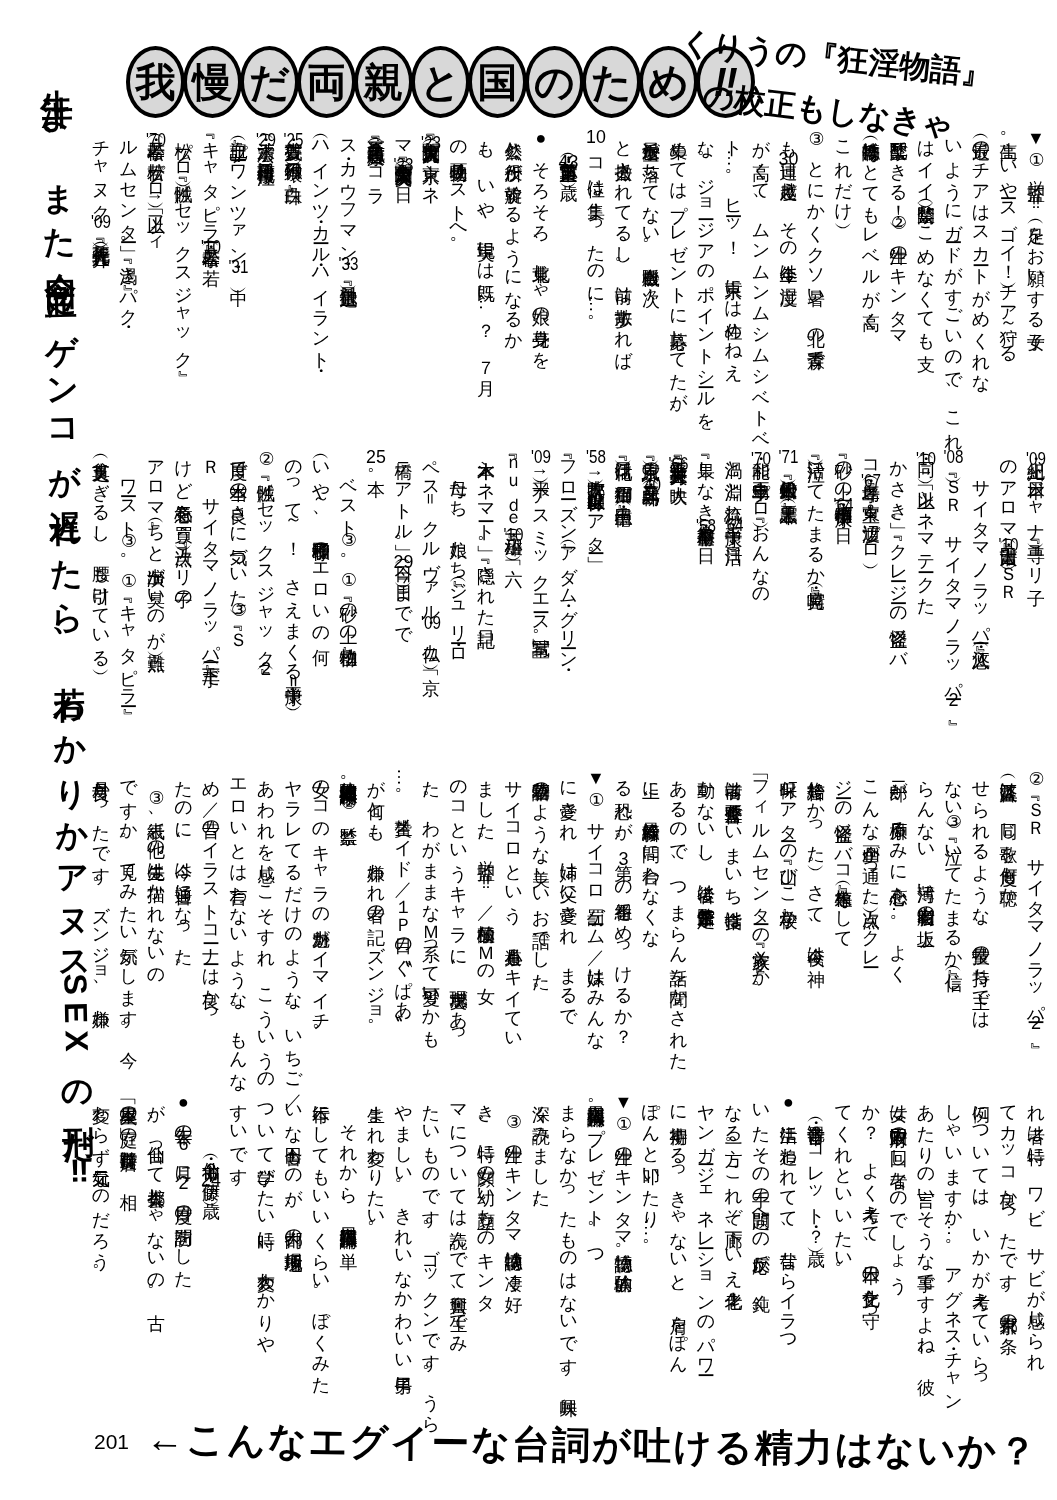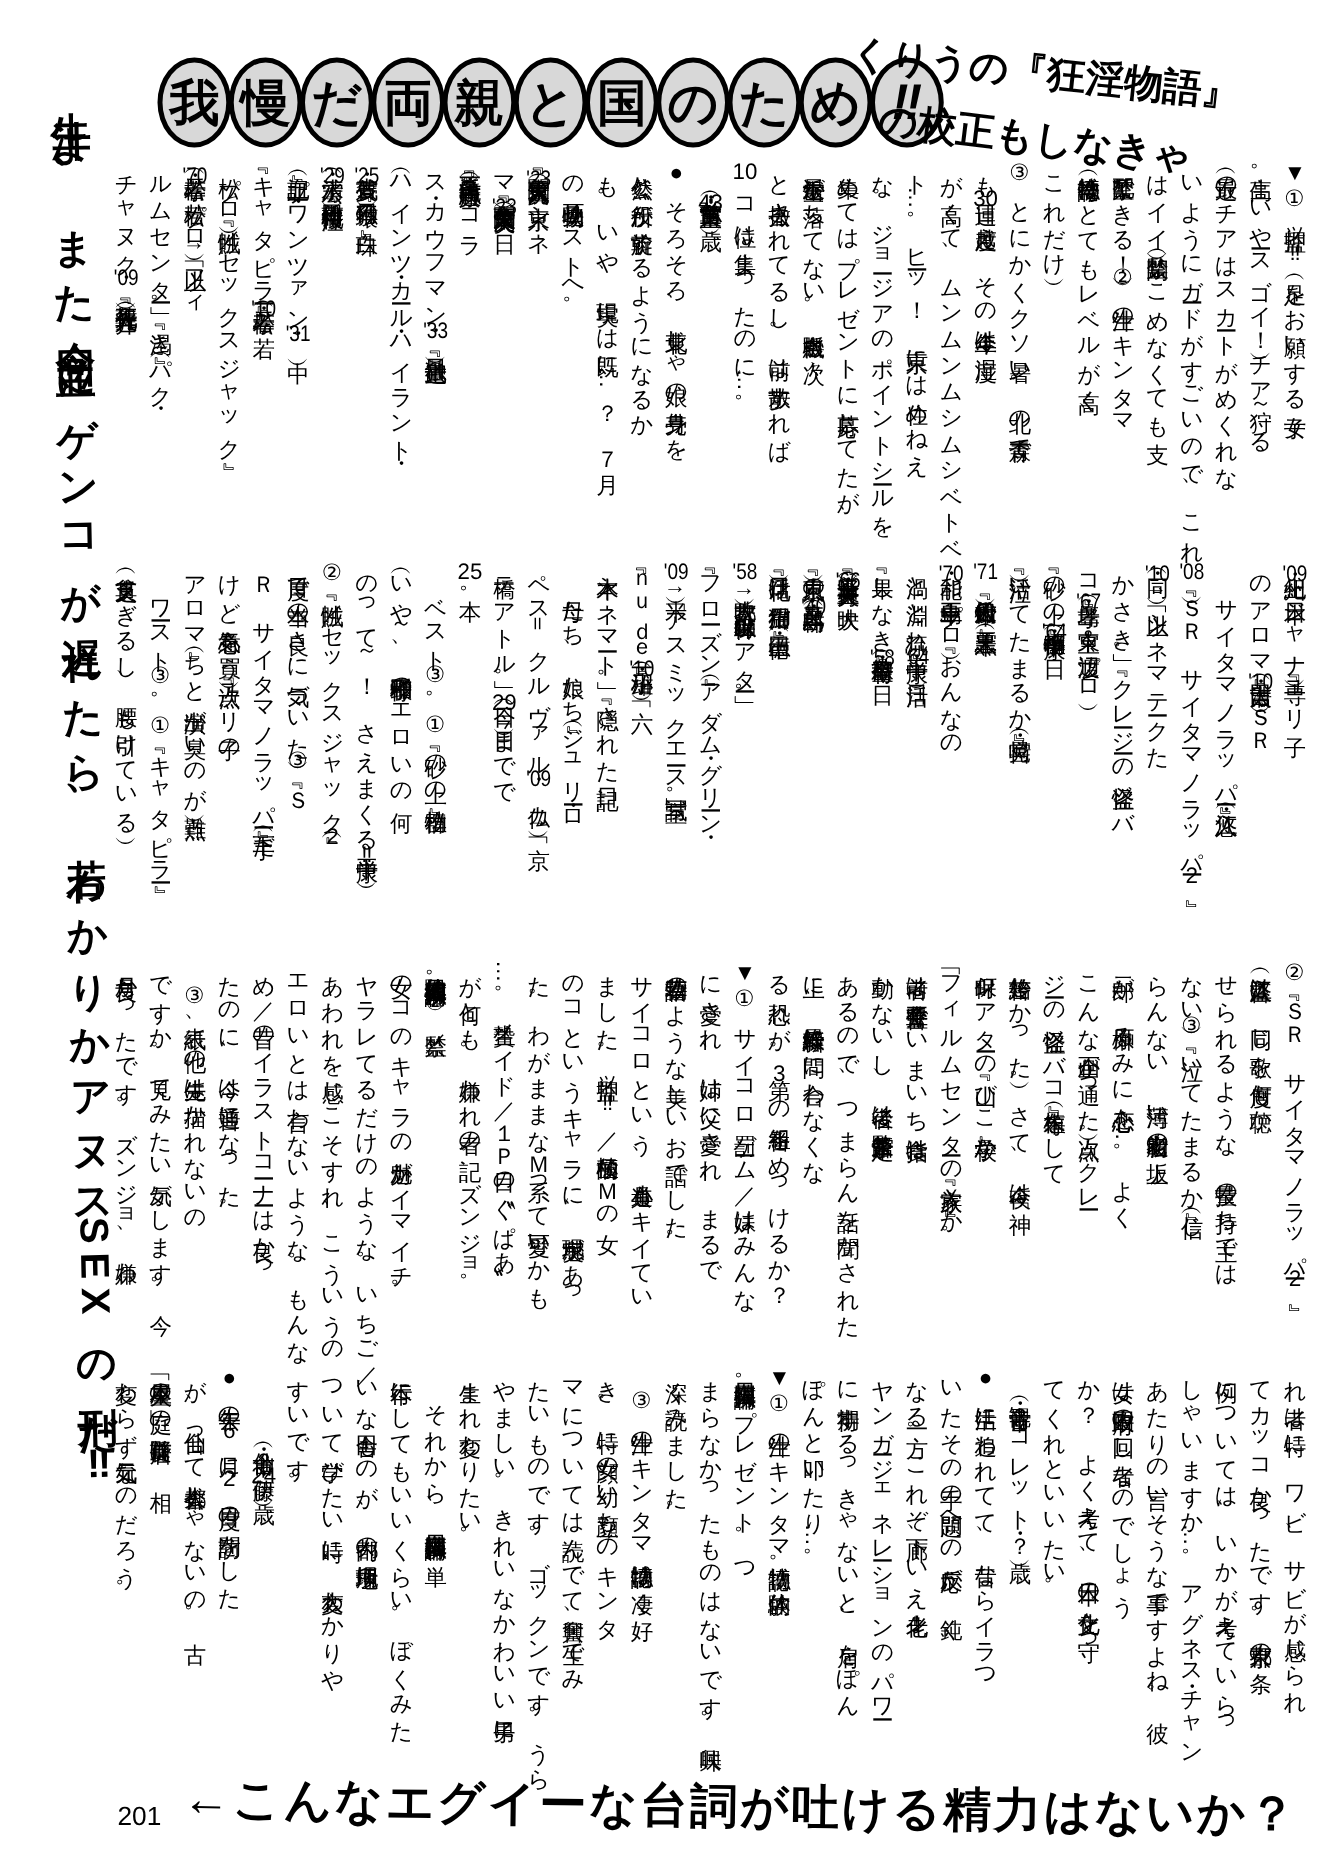--- a/index.html
+++ b/index.html
@@ -28,21 +28,21 @@
   .band-1{top:128px}.band-2{top:448px}.band-3{top:768px}.band-4{top:1092px}
   
   .hand{position:absolute;color:#000;font-weight:600;}
   .hand-tr1{top:38px;left:680px;font-size:31px;transform:rotate(6deg);white-space:nowrap;}
   .hand-tr2{top:90px;left:702px;font-size:31px;transform:rotate(7deg);white-space:nowrap;}
   .hand-left{
     top:64px;left:46px;writing-mode:vertical-rl;text-orientation:mixed;
     font-size:32px;letter-spacing:7px;transform:rotate(-1.2deg);white-space:nowrap;
   }
   .hand-bottom{top:1420px;left:146px;font-size:38px;letter-spacing:2px;transform:rotate(0.8deg);white-space:nowrap;}
-  .page-number{position:absolute;top:1430px;left:94px;font-size:21px;font-weight:500;margin-top:12px;}
+  .page-number{position:absolute;top:1430px;left:94px;font-size:21px;font-weight:500;}
 </style>
 </head>
 <body>
 
 <div class="page">
 
   <div class="title-row">
       <span class="bubble">我</span>
       <span class="bubble">慢</span>
       <span class="bubble">だ</span>

